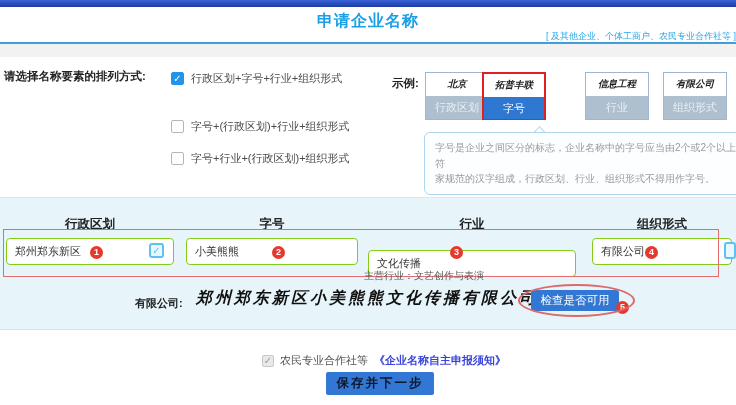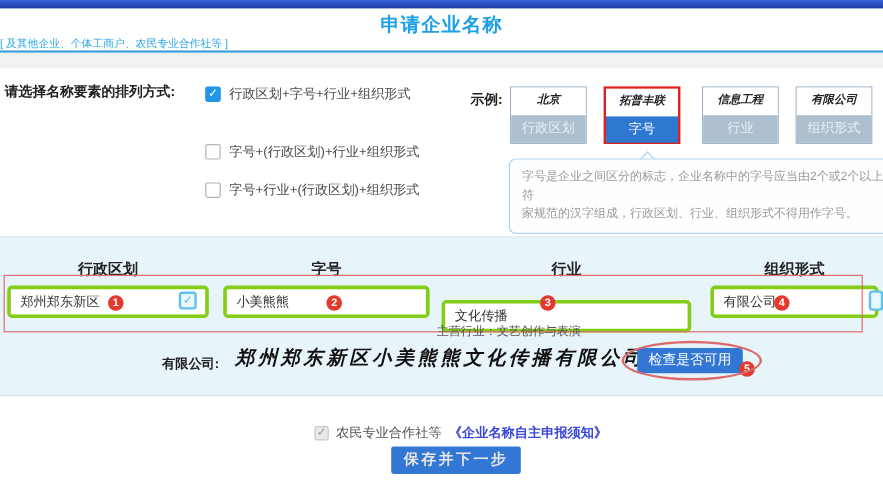--- a/index.html
+++ b/index.html
@@ -6,21 +6,21 @@
   html,body { background:#fff; }
   body { font-family:"Liberation Sans","DejaVu Sans",sans-serif; }
   #page { position:relative; width:736px; height:405px; background:#fff; overflow:hidden; margin:0 auto; }
   .abs { position:absolute; }
 
   
   .topbar { left:0; top:0; width:736px; height:7px;
     background:linear-gradient(180deg,#3b63d6 0%,#2a50c0 45%,#1d3da6 100%); }
   .hdr-title { left:0; top:11px; width:736px; text-align:center;
     font-size:16px; font-weight:bold; color:#1b9fe6; letter-spacing:1px; }
-  .hdr-sub { left:0; top:30px; width:736px; text-align:left;
+  .hdr-sub { left:0; top:30px; width:736px; text-align:right;
     font-size:9px; color:#2aa6e8; }
   .divider { left:0; top:42px; width:736px; height:2px; background:#3f9fdd; }
   .graystrip { left:0; top:44px; width:736px; height:13px; background:#f2f2f2; }
 
   
   .arr-label { left:4px; top:69px; font-size:11.5px; font-weight:bold; color:#222; }
   .opt-row { display:flex; align-items:center; gap:7px; font-size:11px; color:#4a4a4a; }
   .opt1 { left:171px; top:71px; } .opt2 { left:171px; top:119px; } .opt3 { left:171px; top:151px; }
   .cb { width:13px; height:13px; border-radius:2px; flex:0 0 13px;
     display:inline-flex; align-items:center; justify-content:center; font-size:10px; }
@@ -31,37 +31,37 @@
   
   .ex-label { left:392px; top:76px; font-size:11.5px; font-weight:bold; color:#222; }
   .ex-box { top:72px; width:64px; height:48px; border:1px solid #a0b6cc; background:#fff; }
   .ex-box.sel { border:2px solid #e02020; }
   .ex-name { height:23px; line-height:23px; text-align:center; background:#fff;
     font-family:"Liberation Serif","DejaVu Serif",serif; font-style:italic; font-weight:bold;
     font-size:9.5px; color:#222; overflow:hidden; }
   .ex-cat { height:23px; line-height:23px; text-align:center; font-size:11px;
     background:#aebfcf; color:#e9eff5; }
   .ex-box.sel .ex-cat { background:#2e78d2; color:#fff; height:22px; line-height:22px; }
-  .exb1{left:425px;} .exb2{left:503px;} .exb3{left:585px;} .exb4{left:663px;}
+  .exb1{left:425px;} .exb2{left:482px;} .exb3{left:585px;} .exb4{left:663px;}
 
   
   .tooltip { left:424px; top:132px; width:330px; min-height:45px;
     background:#fdfeff; border:1px solid #aed4ee; border-radius:6px;
     padding:7px 10px; font-size:10px; color:#999; line-height:1.55; }
   .tip-arrow { left:535px; top:128px; width:9px; height:9px; background:#fdfeff;
     border-left:1px solid #aed4ee; border-top:1px solid #aed4ee; transform:rotate(45deg); }
 
   
   .formsec { left:0; top:197px; width:736px; height:133px; background:#e7f4f9;
     border-top:1px solid #d4e9f2; border-bottom:1px solid #cfe6ef; }
   .anno-rect { left:3px; top:229px; width:716px; height:48px;
     border:1px solid #e36c6c; pointer-events:none; z-index:6; }
   .fld-hdr { top:216px; font-size:12.5px; font-weight:bold; color:#222; text-align:center; }
   .fh1{left:6px;width:168px;} .fh2{left:186px;width:172px;} .fh3{left:368px;width:208px;} .fh4{left:592px;width:140px;}
-  .fld-input { top:238px; height:27px; border:3px solid #84cc16; border-radius:4px;
+  .fld-input { top:238px; height:27px; border:1px solid #84cc16; border-radius:4px;
     background:#fff; font-size:11px; color:#333; padding:0 8px;
     font-family:"Liberation Sans","DejaVu Sans",sans-serif; }
   .fi1{left:6px;width:168px;} .fi2{left:186px;width:172px;} .fi3{left:368px;width:208px;margin-top:12px;} .fi4{left:592px;width:140px;}
   .badge { width:13px; height:13px; border-radius:50%; background:#e6392e; color:#fff;
     font-size:9px; font-weight:bold; text-align:center; line-height:13px; z-index:7; }
   .bg1{left:90px;top:246px;} .bg2{left:272px;top:246px;} .bg3{left:450px;top:246px;}
   .bg4{left:645px;top:246px;} .bg5{left:616px;top:301px;}
   .check-icon { left:149px; top:243px; width:15px; height:15px; border:2px solid #5ec1ef;
     border-radius:3px; color:#5ec1ef; font-size:10px; font-weight:bold; text-align:center;
     line-height:11px; background:#eaf7fd; z-index:7; }
@@ -78,21 +78,21 @@
     border:none; border-radius:3px; color:#fff; font-size:11.5px; line-height:21px;
     text-align:center; cursor:pointer; font-family:"Liberation Sans",sans-serif; }
   .anno-ellipse { left:518px; top:284px; width:117px; height:33px;
     border:2px solid #dd6a6a; border-radius:50%; pointer-events:none; z-index:8; }
 
   
   .agree-row { left:262px; top:353px; display:flex; align-items:center; gap:6px;
     font-size:11px; color:#555; }
   .agree-link { color:#3a46d9; font-weight:bold; text-decoration:none; cursor:pointer; }
   .save-btn { left:326px; top:372px; width:108px; height:23px; background:#3377d4;
-    border:none; border-radius:2px; color:#e5e5e5; font-size:12.5px; font-weight:bold;
+    border:none; border-radius:2px; color:#0f172a; font-size:12.5px; font-weight:bold;
     letter-spacing:2px; line-height:23px; text-align:center; cursor:pointer;
     font-family:"Liberation Sans",sans-serif; }
 </style>
 </head>
 <body>
 
 <div id="page">
 
   <div class="abs topbar"></div>
   <div class="abs hdr-title">申请企业名称</div>

